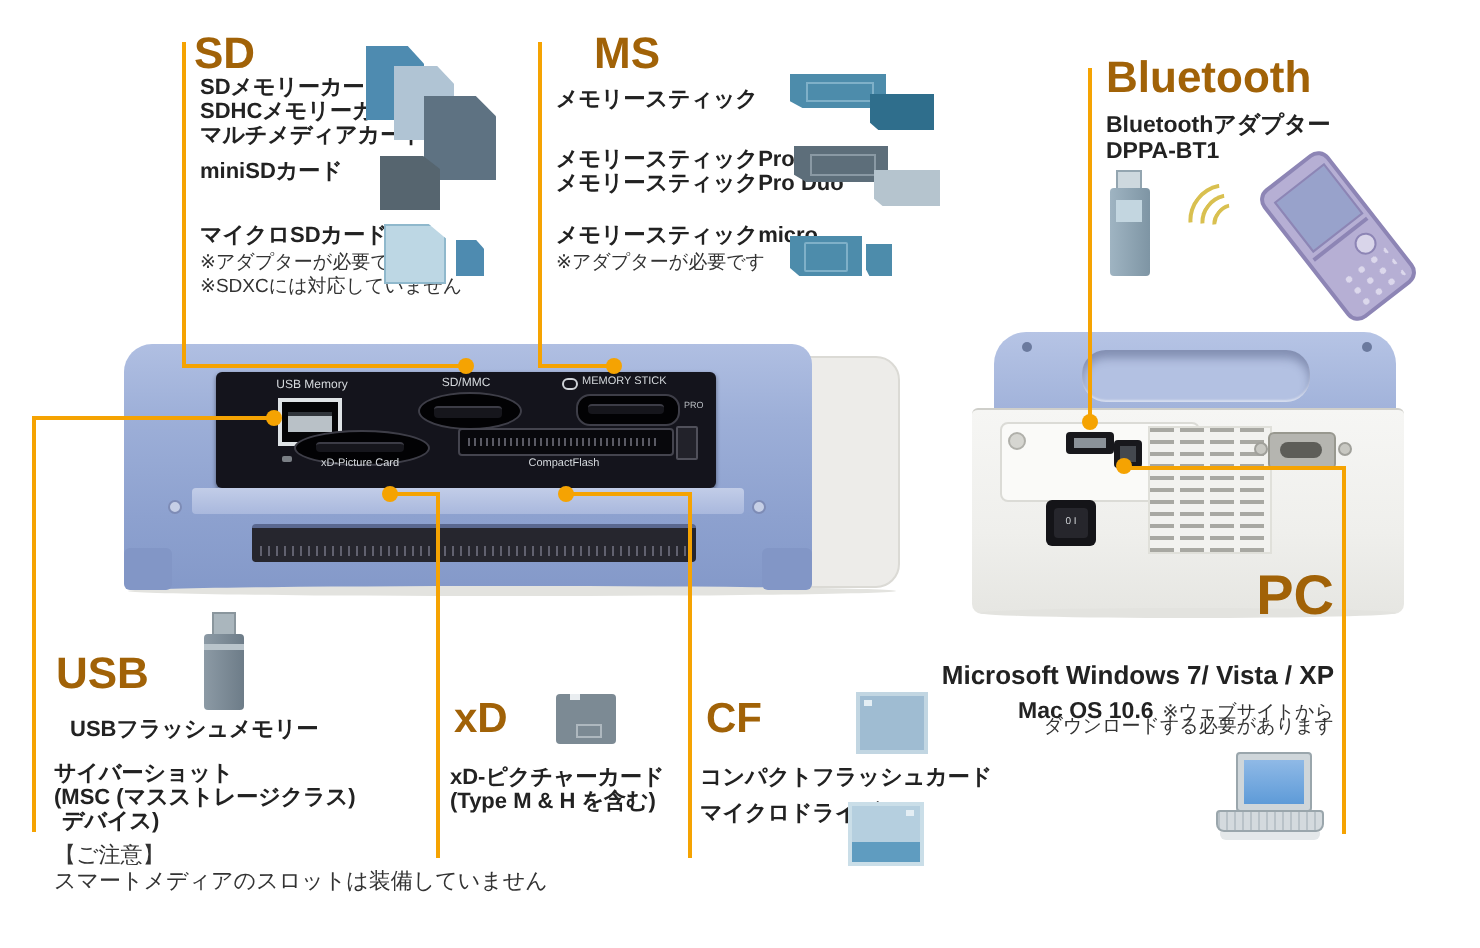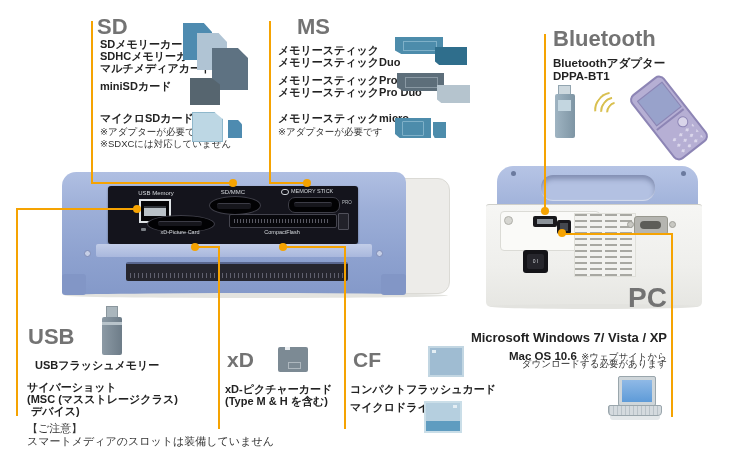--- a/index.html
+++ b/index.html
@@ -1,19 +1,19 @@
 <!DOCTYPE html>
 <html><head>
 <meta charset="utf-8">
 <style>
   html,body{margin:0;padding:0;background:#fff;}
   #canvas{position:relative;width:740px;height:474px;background:#ffffff;overflow:hidden;
           font-family:"Liberation Sans","DejaVu Sans",sans-serif;}
   .abs{position:absolute;}
-  .title{font-size:22px;font-weight:bold;color:#737373;white-space:nowrap;line-height:22px;}
+  .title{font-size:22px;font-weight:bold;color:#a16207;white-space:nowrap;line-height:22px;}
   .b{font-size:11px;font-weight:bold;color:#222;white-space:nowrap;line-height:12.5px;}
   .s{font-size:9.5px;font-weight:normal;color:#333;white-space:nowrap;line-height:12px;}
   .n{font-size:11px;font-weight:normal;color:#333;white-space:nowrap;line-height:13px;}
   .lineV,.lineH{background:#F5A302;position:absolute;}
   .dot{position:absolute;width:8px;height:8px;border-radius:50%;background:#F5A302;}
   .plabel{position:absolute;font-size:6px;color:#d5d9dd;text-align:center;white-space:nowrap;line-height:7px;}
   .slot-slit{position:absolute;background:#16161c;border-top:1px solid #3c3c46;border-radius:2px;}
   .sdcard{position:absolute;clip-path:polygon(0 0,72% 0,100% 24%,100% 100%,0 100%);}
   .msstick{position:absolute;clip-path:polygon(0 0,100% 0,100% 100%,13% 100%,0 80%);}
   .wave{position:absolute;border:2px solid #d9c050;border-radius:50%;
@@ -133,21 +133,20 @@
     <div class="sdcard" style="left:183px;top:23px;width:29px;height:37px;background:#4e8bb0;"></div>
     <div class="sdcard" style="left:197px;top:33px;width:30px;height:37px;background:#b0c4d4;"></div>
     <div class="sdcard" style="left:212px;top:48px;width:36px;height:42px;background:#5e7282;"></div>
     <div class="sdcard" style="left:190px;top:78px;width:30px;height:27px;background:#56656f;"></div>
     <div class="sdcard" style="left:192px;top:112px;width:31px;height:30px;background:#bdd7e4;border:1px solid #8fb8cc;box-sizing:border-box;"></div>
     <div class="sdcard" style="left:228px;top:120px;width:14px;height:18px;background:#4e8bb0;"></div>
   </div>
 
   <div class="abs title" style="left:297px;top:16px;">MS</div>
   <div class="abs b" style="left:278px;top:44px;">メモリースティック</div>
-  <div class="abs b" style="left:278px;top:56px;">メモリースティックDuo</div>
   <div class="abs b" style="left:278px;top:74px;">メモリースティックPro</div>
   <div class="abs b" style="left:278px;top:86px;">メモリースティックPro Duo</div>
   <div class="abs b" style="left:278px;top:112px;">メモリースティックmicro</div>
   <div class="abs s" style="left:278px;top:126px;">※アダプターが必要です</div>
 
   <div>
     <div class="msstick" style="left:395px;top:37px;width:48px;height:17px;background:#4d8cab;">
       <div class="abs" style="left:8px;top:4px;width:32px;height:8px;border:1px solid #7fb0c8;"></div>
     </div>
     <div class="msstick" style="left:435px;top:47px;width:32px;height:18px;background:#2f6e8c;"></div>

